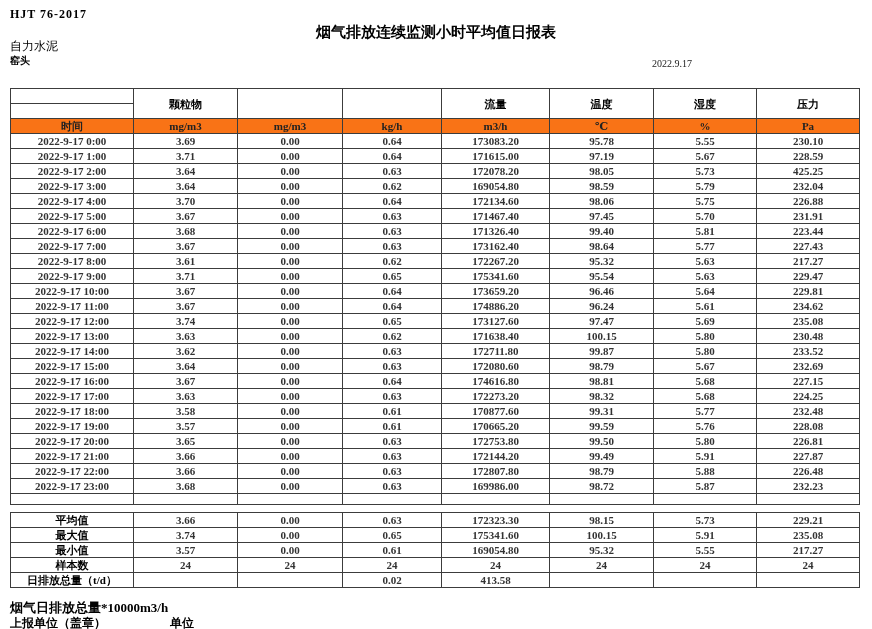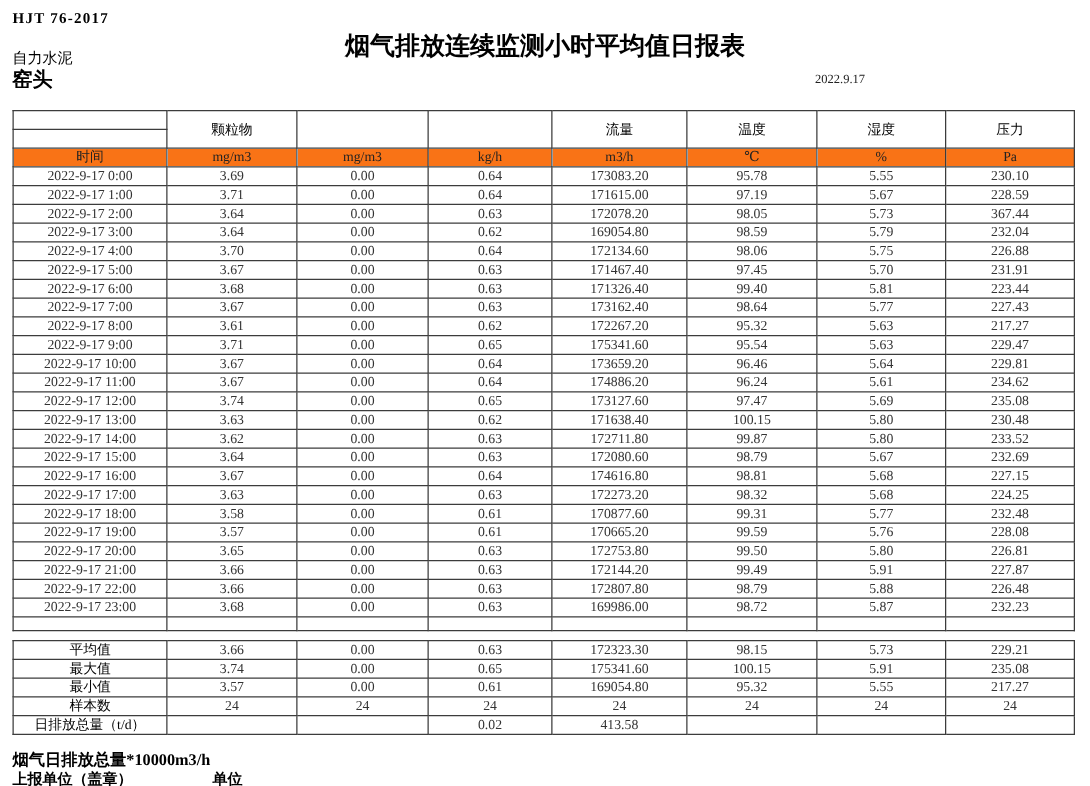--- a/index.html
+++ b/index.html
@@ -2,29 +2,30 @@
 <html><head>
 <meta charset="utf-8">
 <style>
   html,body{margin:0;padding:0;}
   body{
     width:872px;height:629px;background:#ffffff;position:relative;
     font-family:"Liberation Serif","DejaVu Serif",serif;color:#000;
     overflow:hidden;
   }
   .doc-code{position:absolute;left:10px;top:7px;font-weight:bold;font-size:12px;letter-spacing:1px;}
-  .page-title{position:absolute;left:0;right:0;top:23px;text-align:center;font-weight:bold;font-size:20px;}
+  .page-title{position:absolute;left:0;right:0;top:23px;text-align:center;font-weight:bold;font-size:15px;}
   .company{position:absolute;left:10px;top:38px;font-weight:normal;font-size:12px;}
-  .location{position:absolute;left:10px;top:54px;font-weight:bold;font-size:16px;}
+  .location{position:absolute;left:10px;top:54px;font-weight:bold;font-size:10px;}
   .report-date{position:absolute;left:652px;top:58px;font-size:10px;color:#222;}
 
   table.report{
     position:absolute;left:10px;top:88px;width:849px;
     border-collapse:collapse;table-layout:fixed;
     font-size:11px;
+    font-weight:bold;
   }
   table.report td{
     border:1px solid #3c3c3c;text-align:center;vertical-align:middle;
     padding:0;height:14px;line-height:14px;color:#333;
     overflow:hidden;white-space:nowrap;
   }
   tr.group-row td, tr.group-row2 td{color:#000;}
   tr.unit-row td{background:#f97316;color:#222;}
   tbody.gap td{border:none;height:7px;line-height:7px;background:#fff;}
   tr.empty-row td{height:10px;line-height:10px;}
@@ -102,21 +103,21 @@
         <td>228.59</td>
       </tr>
       <tr>
         <td>2022-9-17 2:00</td>
         <td>3.64</td>
         <td>0.00</td>
         <td>0.63</td>
         <td>172078.20</td>
         <td>98.05</td>
         <td>5.73</td>
-        <td>367.44</td>
+        <td>425.25</td>
       </tr>
       <tr>
         <td>2022-9-17 3:00</td>
         <td>3.64</td>
         <td>0.00</td>
         <td>0.62</td>
         <td>169054.80</td>
         <td>98.59</td>
         <td>5.79</td>
         <td>232.04</td>

